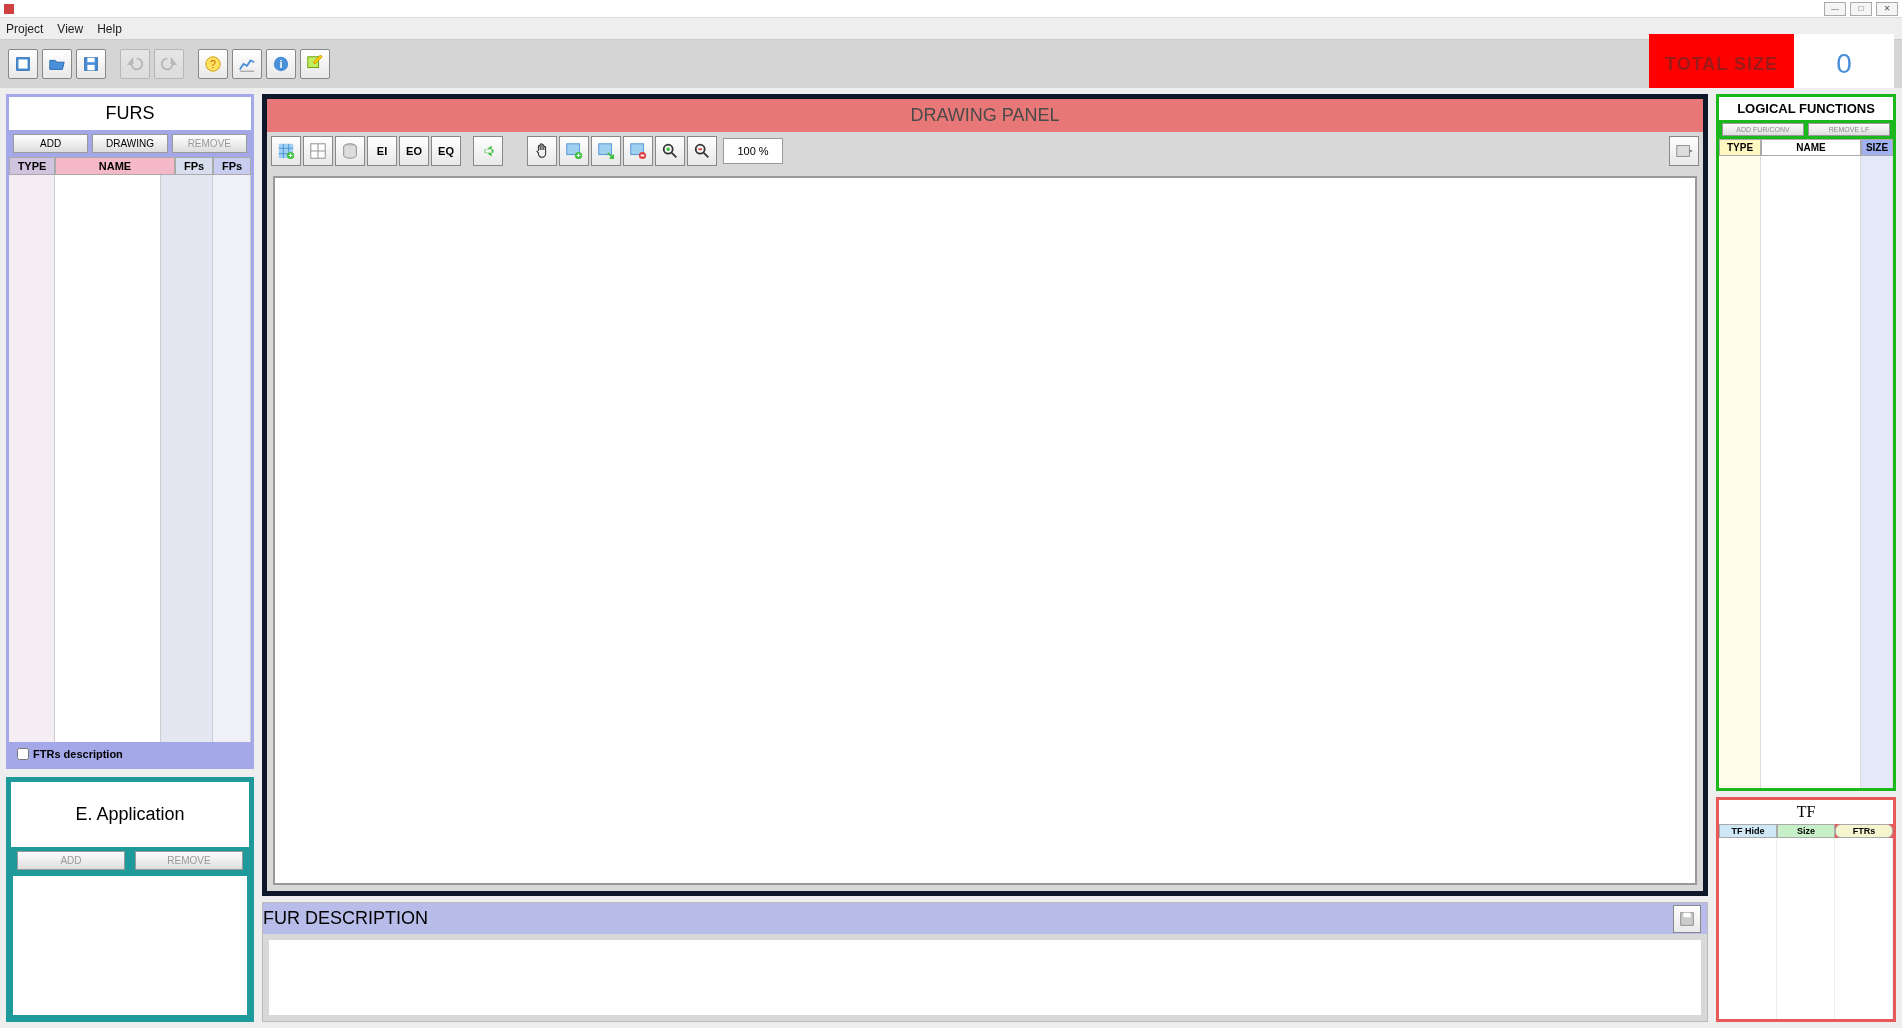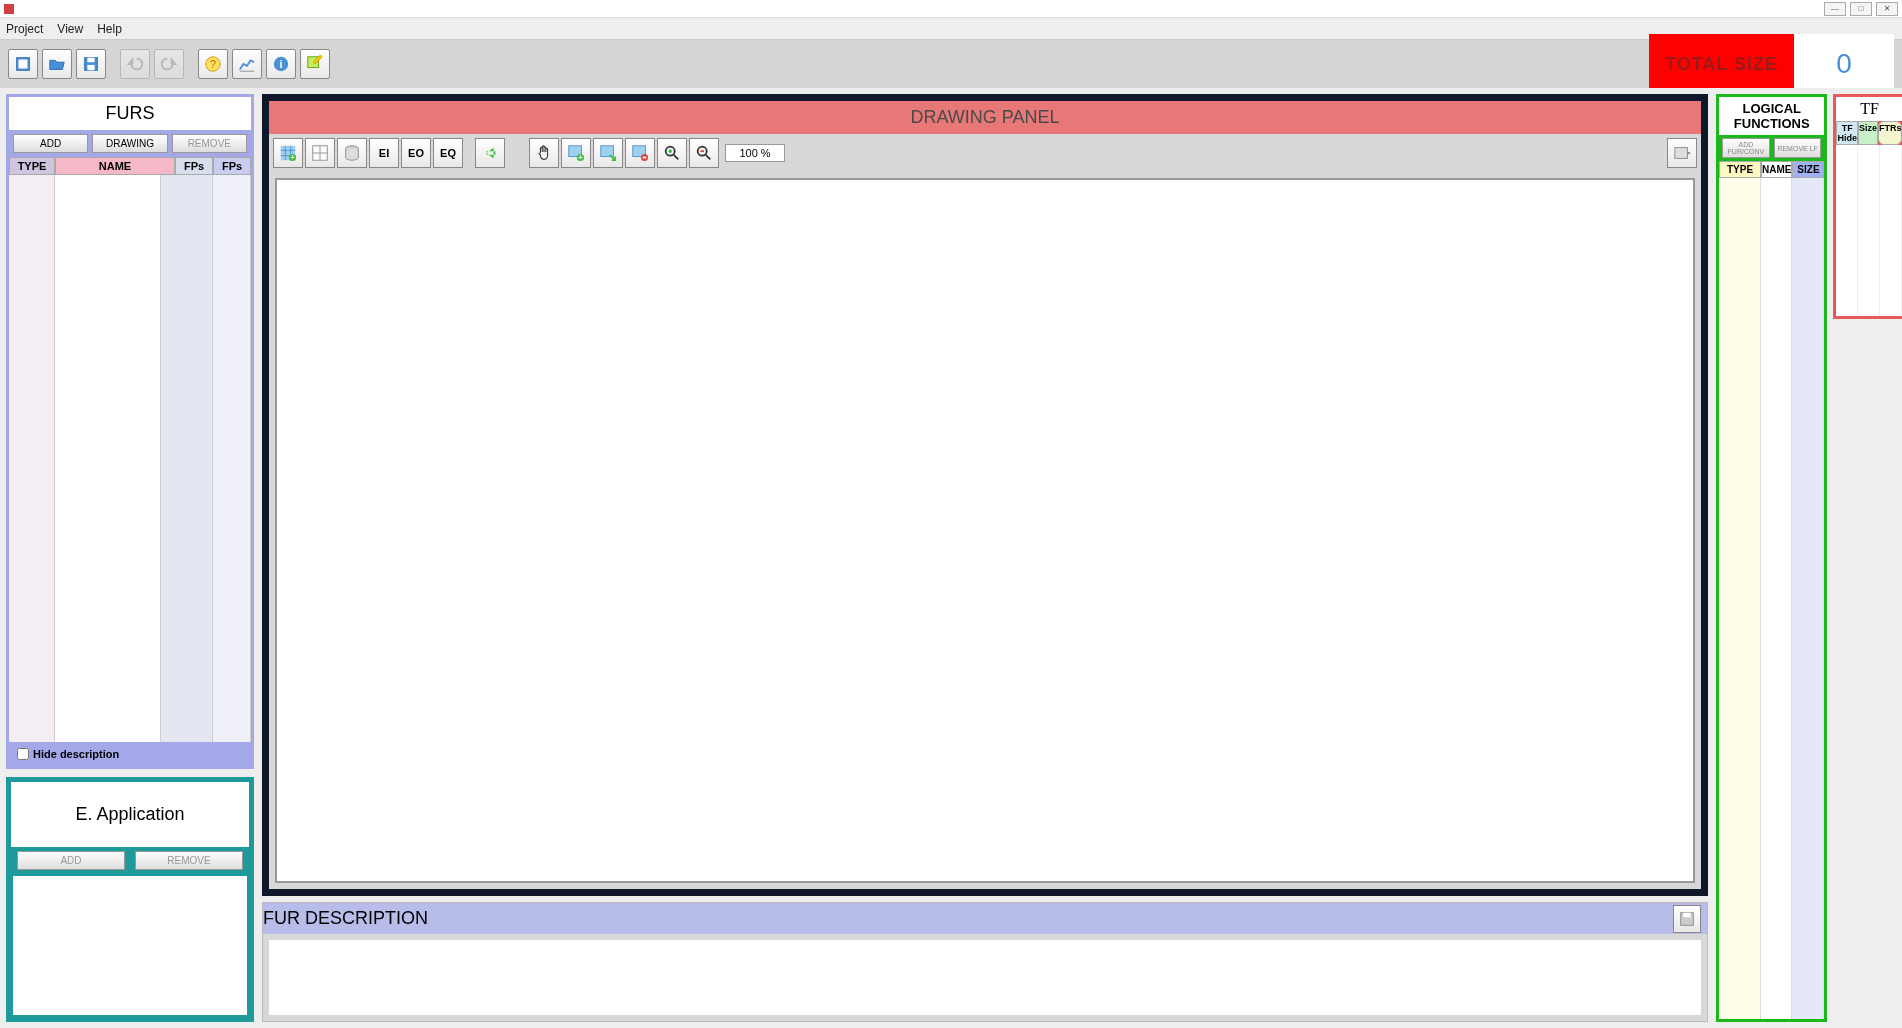--- a/index.html
+++ b/index.html
@@ -49,35 +49,35 @@
 .furs-check input { width:12px; height:12px;}
 
 .eapp-panel { background: #1e9a9a; border: 5px solid #1e9a9a; height: 245px; display:flex; flex-direction:column;}
 .eapp-header { background:#fff; text-align:center; font-size:18px; padding:22px 0;}
 .eapp-btns { display:flex; gap:10px; padding:4px 6px; }
 .eapp-btns button { flex:1; font-size:10px; padding:3px 0; background:linear-gradient(#fff,#ddd); border:1px solid #999; color:#999;}
 .eapp-body { flex:1; background:#fff; margin:2px;}
 
 
 .center-col { flex:1; display:flex; flex-direction:column; gap:6px;}
-.drawing-panel { flex:1; display:flex; flex-direction:column; background:#d8d8d8; border:7px solid #0f172a;}
+.drawing-panel { flex:1; display:flex; flex-direction:column; background:#d8d8d8; border:5px solid #0f172a;}
 .dp-header { background:#e87878; color:#4a4a4a; text-align:center; font-size:18px; padding:6px 0; font-weight:500;}
 .dp-toolbar { display:flex; align-items:center; padding:4px; gap:2px; background:#d8d8d8;}
 .dp-tbtn { width:30px; height:30px; border:1px solid #888; background:linear-gradient(#fff,#e8e8e8); display:flex; align-items:center; justify-content:center; cursor:pointer; font-size:11px; font-weight:bold;}
-.dp-zoom { width:60px; height:18px; border:1px solid #999; background:#fff; font-size:11px; display:flex; align-items:center; justify-content:center; margin-left:4px;}
+.dp-zoom { width:60px; height:26px; border:1px solid #999; background:#fff; font-size:11px; display:flex; align-items:center; justify-content:center; margin-left:4px;}
 .dp-export { margin-left:auto; width:30px; height:30px; border:1px solid #888; background:linear-gradient(#fff,#e8e8e8); cursor:pointer; display:flex; align-items:center; justify-content:center;}
 .dp-canvas { flex:1; background:#fff; margin:6px; border:2px solid #999;}
 
 .fur-desc { height:120px; background:#d8d8d8; border:1px solid #bbb; display:flex; flex-direction:column;}
 .fd-header { background:#b8bce8; text-align:center; font-size:18px; padding:5px 0; display:flex; align-items:center; justify-content:flex-start; position:relative;}
 .fd-save { position:absolute; right:6px; width:28px; height:28px; border:1px solid #888; background:linear-gradient(#fff,#e8e8e8); cursor:pointer; display:flex; align-items:center; justify-content:center;}
 .fd-body { flex:1; background:#fff; margin:6px;}
 
 
-.right-col { width:180px; display:flex; flex-direction:row; gap:6px;}
+.right-col { width:180px; display:flex; flex-direction:column; gap:6px;}
 
 .lf-panel { flex:1; background:#1bb81b; border:3px solid #1bb81b; display:flex; flex-direction:column;}
 .lf-header { background:#fff; text-align:center; font-size:13px; font-weight:bold; padding:4px 0;}
 .lf-btns { display:flex; gap:4px; padding:3px;}
 .lf-btns button { flex:1; font-size:7px; padding:2px 0; background:linear-gradient(#fff,#ddd); border:1px solid #999; color:#888;}
 .lf-thead { display:flex; font-size:10px; font-weight:bold; text-align:center;}
 .lf-thead div { border:1px solid #aaa; padding:2px 0;}
 .lfth-type{width:42px;background:#fff8c0;}
 .lfth-name{flex:1;background:#fff;}
 .lfth-size{width:32px;background:#a0b0f0;}
@@ -200,21 +200,21 @@
           <div class="fth-fps2">FPs</div>
         </div>
         <div class="furs-body">
           <div class="fb-type"></div>
             <div class="fb-name"></div>
             <div class="fb-fps1"></div>
             <div class="fb-fps2"></div>
         </div>
         <div class="furs-check">
           <input type="checkbox" style="">
-          <span>Hide description</span>
+          <span>FTRs description</span>
         </div>
       </div>
 
       <div class="eapp-panel">
         <div class="eapp-header">E. Application</div>
         <div class="eapp-btns">
           <button>ADD</button>
           <button>REMOVE</button>
         </div>
         <div class="eapp-body"></div>

